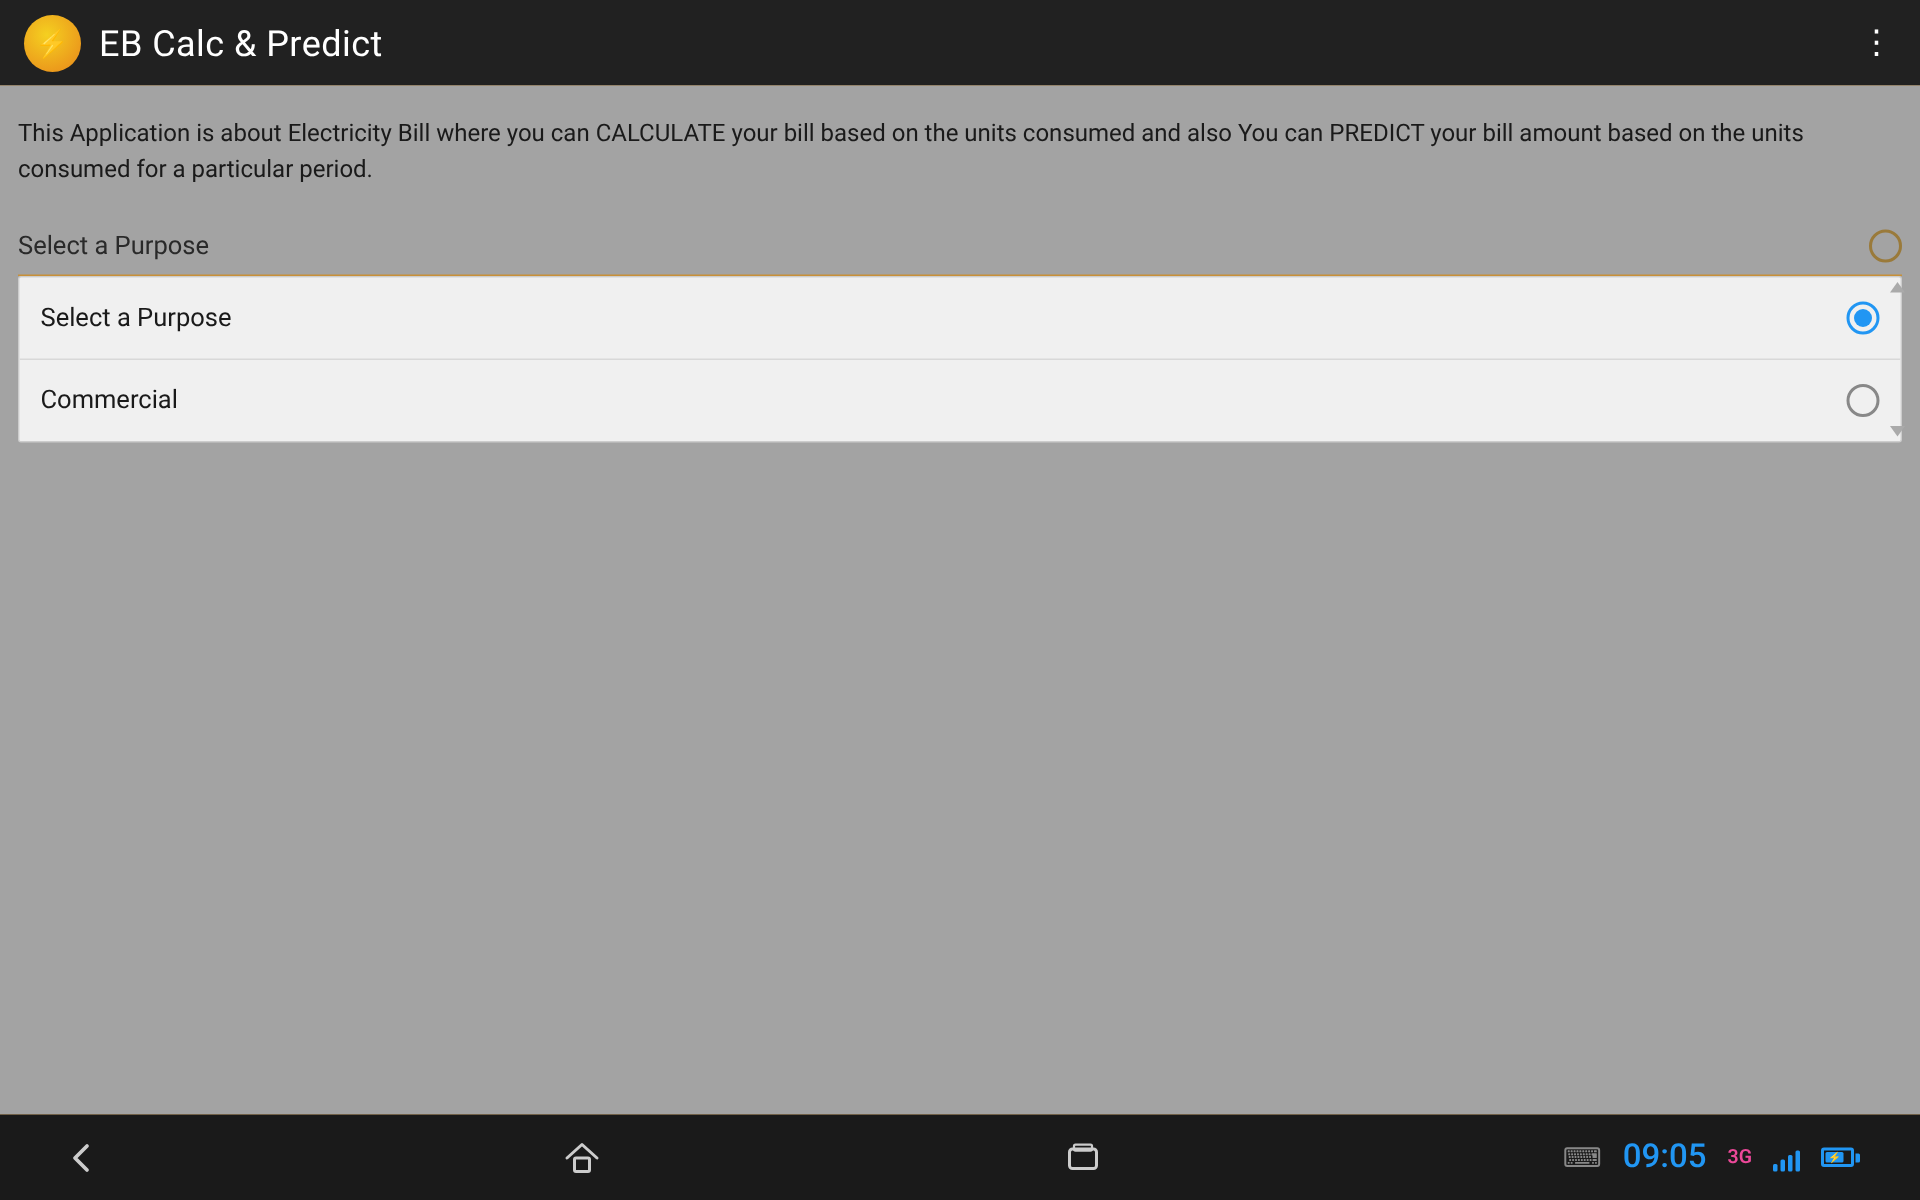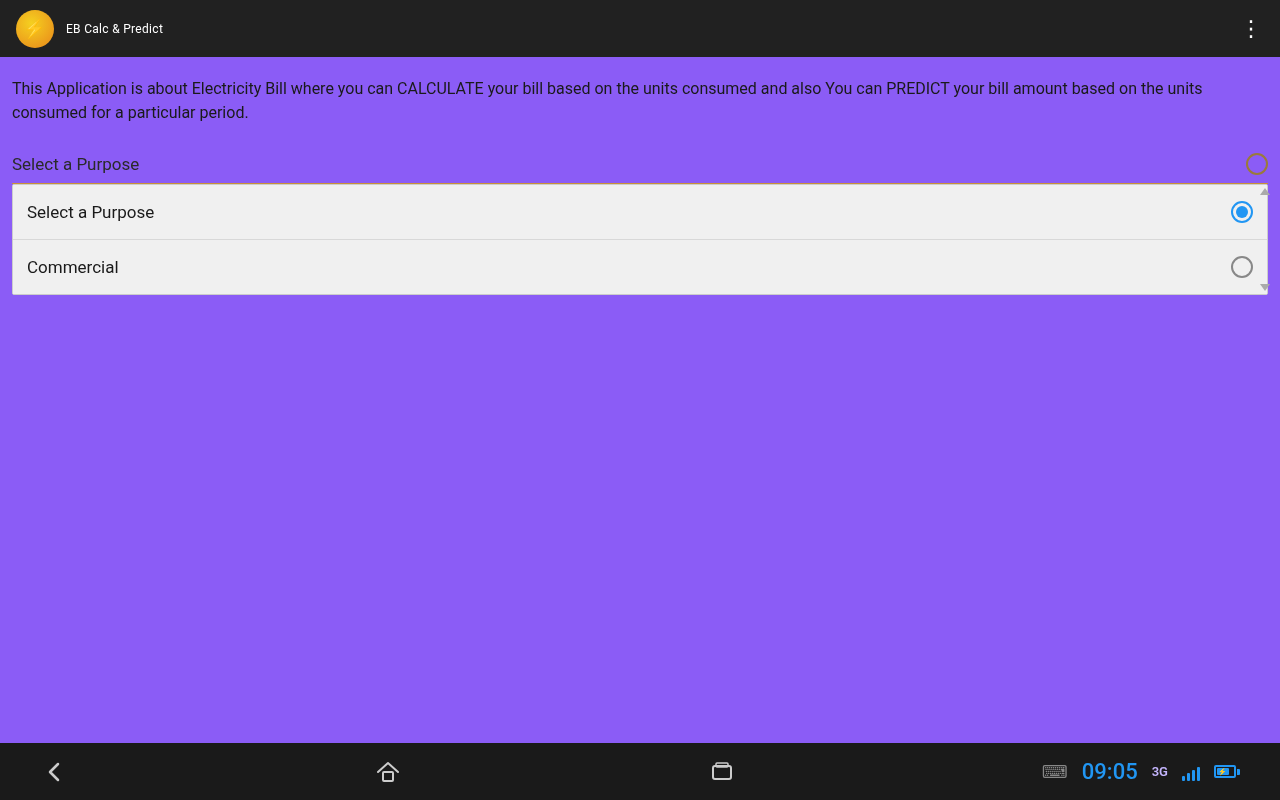--- a/index.html
+++ b/index.html
@@ -35,36 +35,36 @@
       border-radius: 50%;
       background: radial-gradient(circle at 40% 35%, #f5d020, #e8861a);
       display: flex;
       align-items: center;
       justify-content: center;
       font-size: 20px;
       flex-shrink: 0;
     }
     .app-title {
       color: #ffffff;
-      font-size: 12px;
+      font-size: 24px;
       font-weight: 400;
       letter-spacing: 0.3px;
     }
     .overflow-menu {
       color: #ffffff;
       font-size: 22px;
       cursor: pointer;
       letter-spacing: 2px;
       line-height: 1;
     }
 
     
     .main-content {
       flex: 1;
-      background: #8b5cf6;
+      background: #a3a3a3;
       padding: 20px 12px 0 12px;
       display: flex;
       flex-direction: column;
     }
 
     .description-text {
       color: #1a1a1a;
       font-size: 16px;
       line-height: 1.5;
       margin-bottom: 28px;
@@ -196,21 +196,21 @@
       display: flex;
       align-items: center;
       gap: 14px;
     }
     .status-time {
       color: #2196F3;
       font-size: 22px;
       font-weight: 500;
     }
     .status-3g {
-      color: #c4b5fd;
+      color: #ec4899;
       font-size: 13px;
       font-weight: 600;
     }
     .status-keyboard {
       color: #888888;
       font-size: 18px;
       cursor: pointer;
     }
 
     

